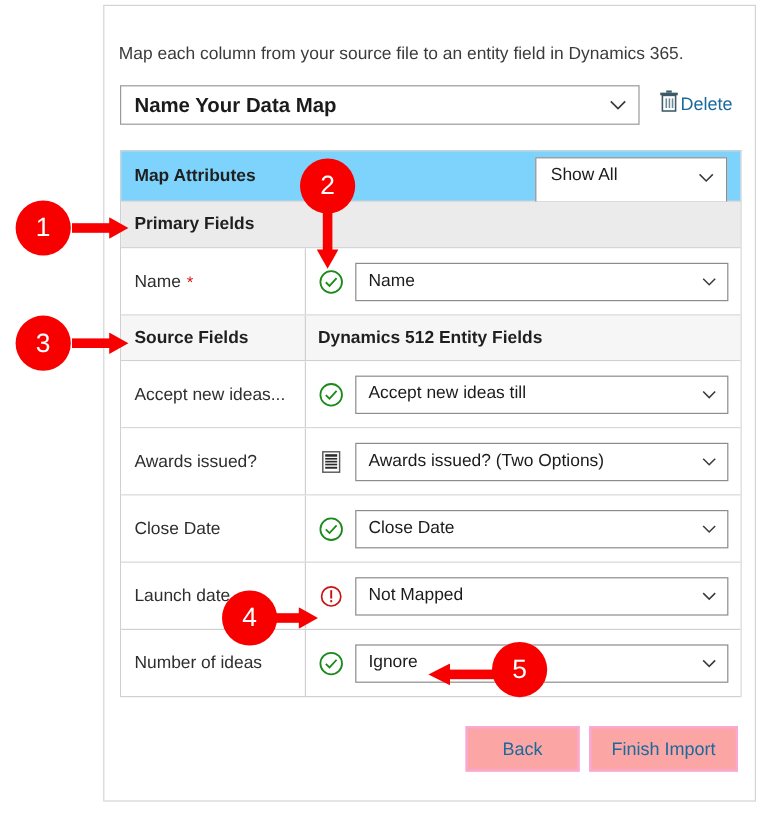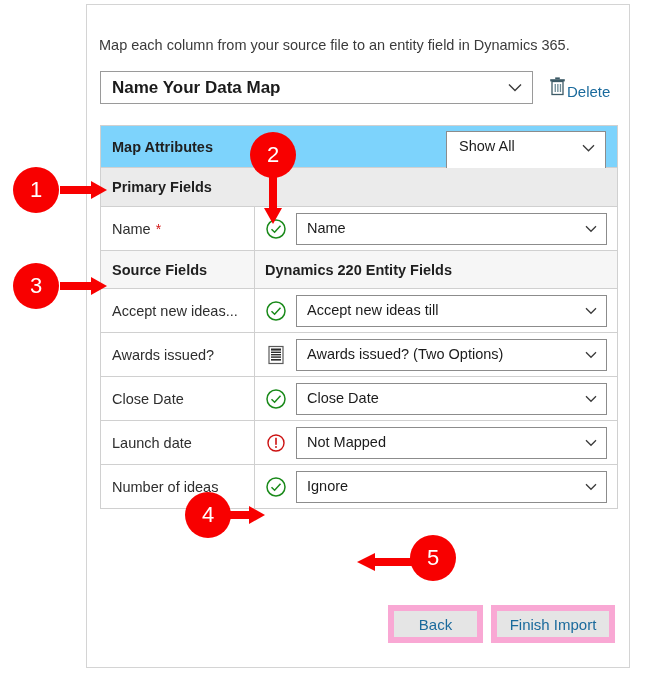--- a/index.html
+++ b/index.html
@@ -62,21 +62,21 @@
     pointer-events: none;
   }
   .chev svg { display: block; }
 
   #delete-link-wrap {
     position: absolute;
     left: 462px;
     top: 69px;
     height: 26px;
     display: flex;
-    align-items: flex-end;
+    align-items: center;
     gap: 1px;
   }
   #delete-label {
     font-size: 15px;
     color: #1a6a9c;
     white-space: nowrap;
   }
 
   
   #grid {
@@ -91,21 +91,21 @@
   .grid-row {
     position: relative;
     display: flex;
     align-items: center;
     border-bottom: 1px solid #d0d0d0;
     box-sizing: border-box;
   }
   .row-attrs   { height: 42px; background: #7dd3fc; }
   .row-section { height: 39px; background: #ebebeb; }
   .row-head    { height: 38px; background: #f6f6f6; }
-  .row-field   { height: 44px; background: #ffffff; }
+  .row-field   { height: 56px; background: #ffffff; }
 
   .cell-src {
     width: 154px;
     flex: 0 0 154px;
     padding-left: 11px;
     box-sizing: border-box;
     font-size: 14.5px;
     color: #2e2e2e;
     white-space: nowrap;
     overflow: hidden;
@@ -181,22 +181,22 @@
     position: absolute;
     left: 13px;
     top: 600px;
     width: 518px;
     height: 42px;
   }
   .btn {
     position: absolute;
     top: 0;
     height: 38px;
-    border: 6px solid #f9a8d4;
-    background: #e5e5e5;
+    border: 2px solid #f9a8d4;
+    background: #fca5a5;
     color: #1a6a9c;
     font-size: 15px;
     font-family: "Liberation Sans", sans-serif;
     display: flex;
     align-items: center;
     justify-content: center;
     box-sizing: border-box;
     cursor: pointer;
   }
   #btn-back   { left: 288px; width: 95px; }
@@ -289,21 +289,21 @@
               </svg>
           </span>
         </span>
       </div>
     </div>
 
 
     <div class="grid-row row-head">
       <div class="cell-src bold">Source Fields</div>
       <div class="cell-right">
-        <span class="head-label">Dynamics 220 Entity Fields</span>
+        <span class="head-label">Dynamics 512 Entity Fields</span>
       </div>
     </div>
 
     <div class="grid-row row-field">
       <div class="cell-src">Accept new ideas...</div>
       <div class="cell-right">
         <span class="status-icon">
           <svg width="22" height="22" viewBox="0 0 22 22">
             <circle cx="11" cy="11" r="9" fill="none" stroke="#1a8a1a" stroke-width="1.5"></circle>
             <path d="M6.5 11.2 L9.6 14.2 L15.5 7.8" stroke="#1a8a1a" stroke-width="1.5" fill="none"></path>

